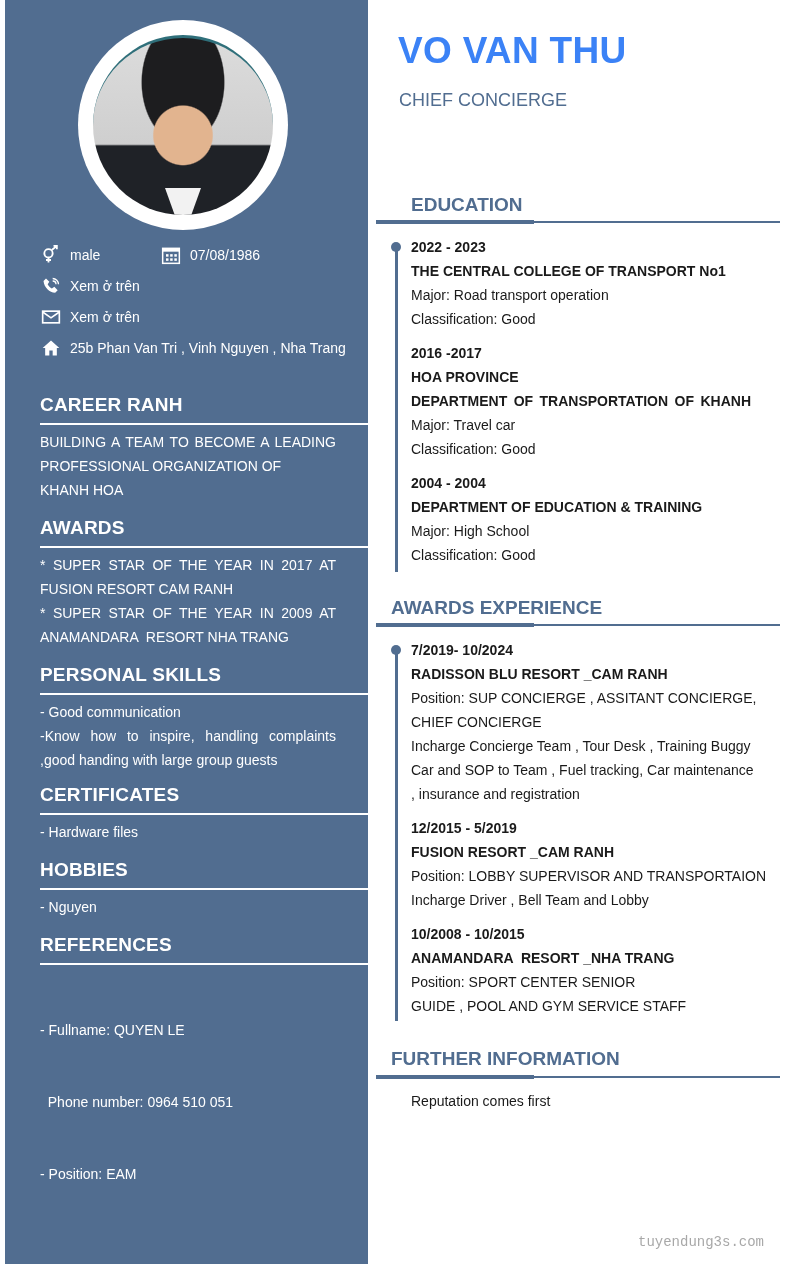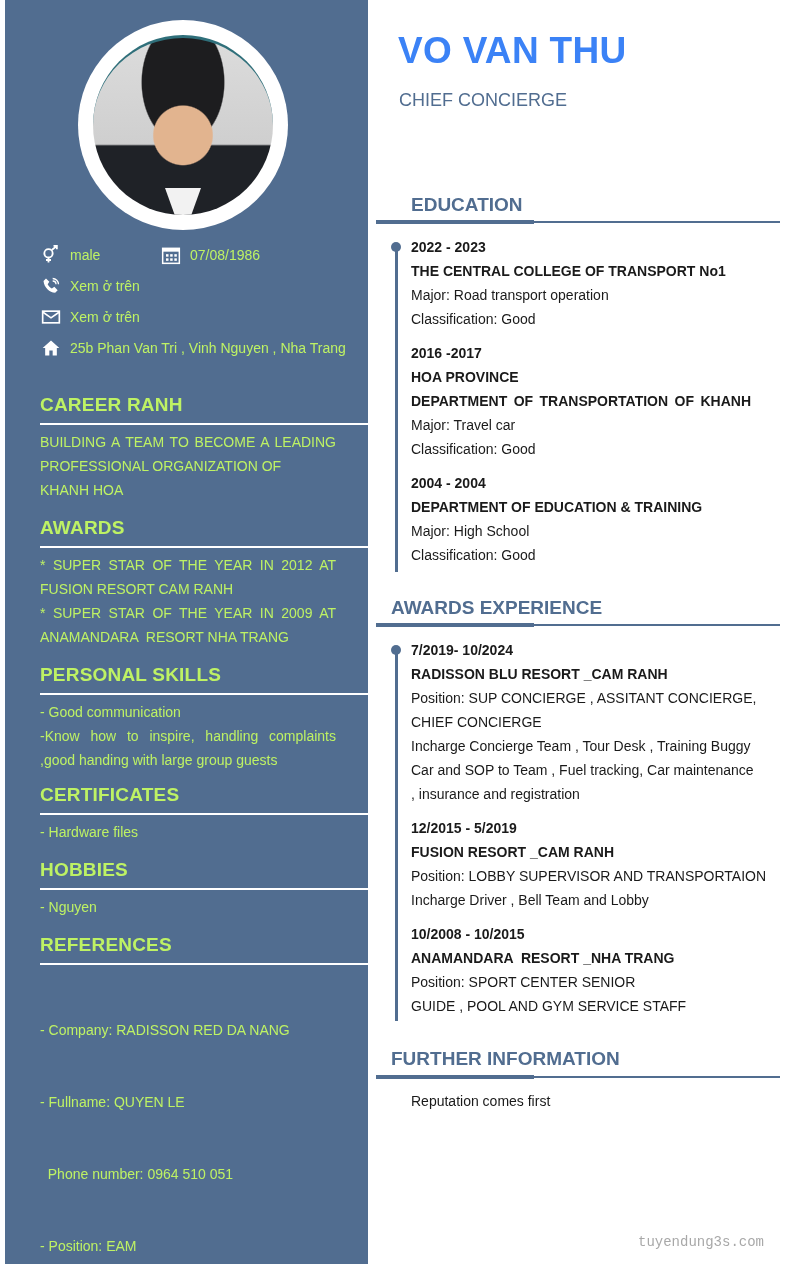--- a/index.html
+++ b/index.html
@@ -1,21 +1,21 @@
 <!DOCTYPE html>
 <html><head>
 <meta charset="utf-8">
 <style>
   * { box-sizing: border-box; margin: 0; padding: 0; }
   html, body { width: 800px; height: 1264px; background: #ffffff; overflow: hidden; }
   body { font-family: "Liberation Sans", "DejaVu Sans", sans-serif; color: #1a1a1a; position: relative; }
 
   .sidebar {
     position: absolute; left: 5px; top: 0; width: 363px; height: 1264px;
-    background: #516d90; color: #bef264;
+    background: #516d90; color: #ffffff;
   }
   .avatar-ring {
     position: absolute; left: 73px; top: 20px; width: 210px; height: 210px;
     border-radius: 50%; background: #ffffff;
   }
   .avatar {
     position: absolute; left: 15px; top: 15px; width: 180px; height: 180px; border-radius: 50%;
     overflow: hidden;
     background: radial-gradient(circle at 50% 55%, #e2b48f 0 22%, transparent 23%),
                 radial-gradient(ellipse at 50% 25%, #1d1d1f 0 32%, transparent 33%),
@@ -127,21 +127,21 @@
       <div class="just">BUILDING A TEAM TO BECOME A LEADING</div>
       <div>PROFESSIONAL ORGANIZATION OF</div>
       <div>KHANH HOA</div>
     </div>
   </div>
 
   <div class="sb-section" style="top:513px;">
     <div class="sb-title">AWARDS</div>
     <div class="sb-rule" style="top:33px;"></div>
     <div class="sb-text" style="padding-top:10px;">
-      <div class="just">* SUPER STAR OF THE YEAR IN 2012 AT</div>
+      <div class="just">* SUPER STAR OF THE YEAR IN 2017 AT</div>
       <div>FUSION RESORT CAM RANH</div>
       <div class="just">* SUPER STAR OF THE YEAR IN 2009 AT</div>
       <div style="white-space:pre">ANAMANDARA  RESORT NHA TRANG</div>
     </div>
   </div>
 
   <div class="sb-section" style="top:660px;">
     <div class="sb-title">PERSONAL SKILLS</div>
     <div class="sb-rule" style="top:33px;"></div>
     <div class="sb-text" style="padding-top:10px;">
@@ -164,21 +164,20 @@
     <div class="sb-rule" style="top:33px;"></div>
     <div class="sb-text" style="padding-top:10px;">
       <div>- Nguyen</div>
     </div>
   </div>
 
   <div class="sb-section" style="top:930px;">
     <div class="sb-title">REFERENCES</div>
     <div class="sb-rule" style="top:33px;"></div>
     <div class="sb-text" style="padding-top:10px; white-space:pre;">
-      <div style="white-space:pre; height:24px;">- Company: RADISSON RED DA NANG</div>
       <div style="white-space:pre; height:24px;">- Fullname: QUYEN LE</div>
       <div style="white-space:pre; height:24px;">  Phone number: 0964 510 051</div>
       <div style="white-space:pre; height:24px;">- Position: EAM</div>
       
       
       
       
       
       
     </div>

